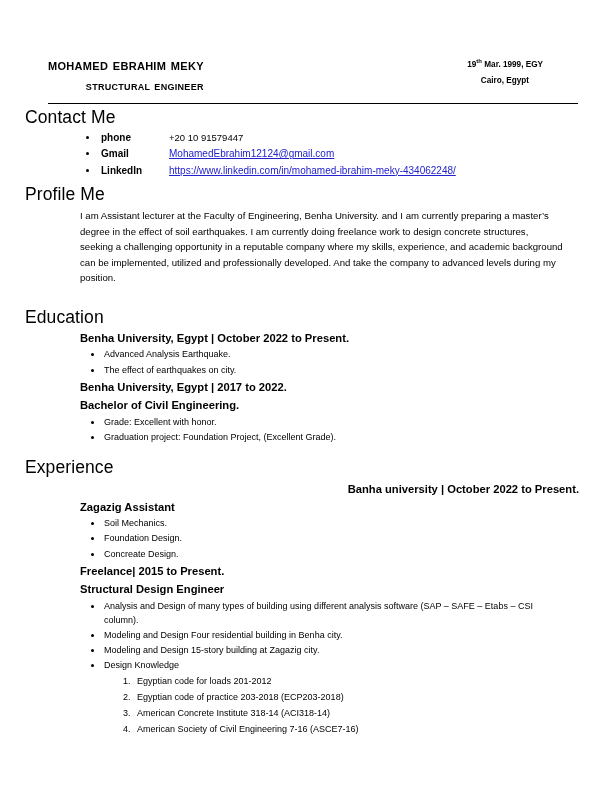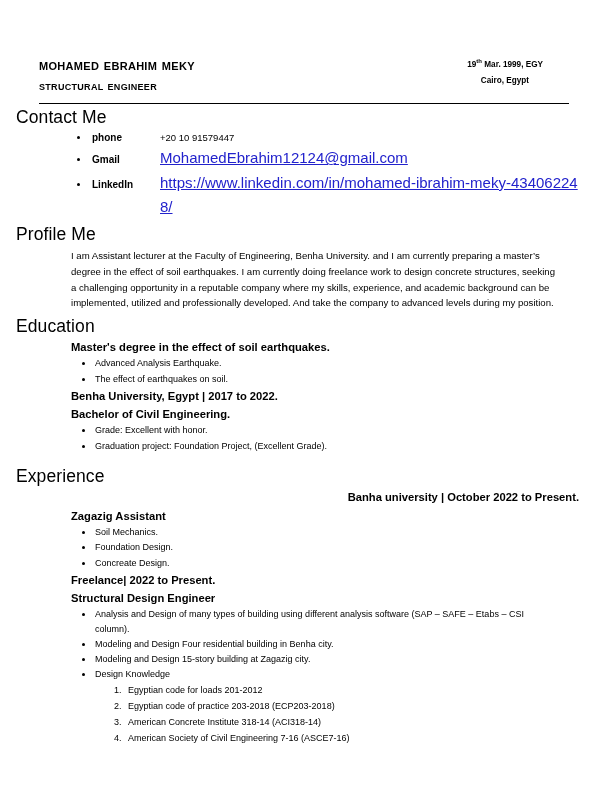--- a/index.html
+++ b/index.html
@@ -13,21 +13,21 @@
     font-family: "Liberation Sans", sans-serif;
     color: #000000;
     position: relative;
     overflow: hidden;
   }
   .page {
     position: relative;
     width: 612px;
     height: 792px;
     box-sizing: border-box;
-    padding: 55px 33px 0 16px;
+    padding: 55px 33px 0 25px;
   }
 
   
   .header {
     display: flex;
     justify-content: space-between;
     align-items: flex-start;
     padding-left: 23px;
   }
   .header-left { flex: 0 0 auto; }
@@ -41,20 +41,21 @@
     white-space: nowrap;
   }
   .job-title {
     font-variant: small-caps;
     text-transform: lowercase;
     font-weight: bold;
     font-size: 13.5px;
     letter-spacing: 0.3px;
     line-height: 1.5;
     white-space: nowrap;
+    text-align: right;
   }
   .header-right {
     text-align: right;
     font-size: 8.2px;
     font-weight: bold;
     padding-top: 4px;
     padding-right: 36px;
   }
   .header-right .line1 { line-height: 1.5; white-space: nowrap; }
   .header-right .line2 {
@@ -104,21 +105,21 @@
     font-size: 10px;
     width: 68px;
     flex: 0 0 68px;
   }
   .contact-value {
     font-size: 9.5px;
   }
   a.link, .link {
     color: #2222cc;
     text-decoration: underline;
-    font-size: 15px;
+    font-size: 10px;
     word-break: break-all;
   }
 
   
   .profile-text {
     margin: 2px 0 0 0;
     padding-left: 55px;
     padding-right: 16px;
     font-size: 9.6px;
     line-height: 1.63;
@@ -159,21 +160,21 @@
   ol.code-list {
     list-style: decimal;
     margin: 0;
     padding-left: 108px;
     font-size: 9px;
   }
   ol.code-list li {
     line-height: 1.78;
     padding-left: 4px;
   }
-  .sec-education { margin-top: 4px; }
+  .sec-education { margin-top: 20px; }
   .sec-experience { margin-top: 11px; }
   .sec-profile { margin-top: 4px; }
 </style>
 </head>
 <body>
 
 <div class="page">
 
   <div class="header">
     <div class="header-left">
@@ -214,24 +215,24 @@
 
   <div class="sec-profile">
     <div class="section-title">Profile Me</div>
     <p class="profile-text">I am Assistant lecturer at the Faculty of Engineering, Benha University.  and I am currently preparing a master’s degree in the effect of soil earthquakes. I am currently doing freelance work to design concrete structures, seeking a challenging opportunity in a reputable company where my skills, experience, and academic background can be implemented, utilized and professionally developed. And take the company to advanced levels during my position.</p>
   </div>
 
   <div class="sec-education">
     <div class="section-title">Education</div>
 
     <div>
-      <div class="entry-sub">Master's degree in the effect of soil earthquakes.</div>
+      <div class="entry-head">Benha University, Egypt | October 2022 to Present.</div>
       <ul class="detail-list">
         <li>Advanced Analysis Earthquake.</li>
-        <li>The effect of earthquakes on soil.</li>
+        <li>The effect of earthquakes on city.</li>
       </ul>
     </div>
 
     <div>
       <div class="entry-head">Benha University, Egypt | 2017 to 2022.</div>
       <div class="entry-sub">Bachelor of Civil Engineering.</div>
       <ul class="detail-list">
         <li>Grade: Excellent with honor.</li>
         <li>Graduation project: Foundation Project, (Excellent Grade).</li>
       </ul>
@@ -245,21 +246,21 @@
       <div class="entry-head exp-indent">Banha university | October 2022 to Present.</div>
       <div class="entry-sub">Zagazig Assistant</div>
       <ul class="detail-list">
         <li>Soil Mechanics.</li>
         <li>Foundation Design.</li>
         <li>Concreate Design.</li>
       </ul>
     </div>
 
     <div>
-      <div class="entry-head">Freelance| 2022 to Present.</div>
+      <div class="entry-head">Freelance| 2015 to Present.</div>
       <div class="entry-sub">Structural Design Engineer</div>
       <ul class="detail-list wide">
         <li>
             <span class="wrap">Analysis and Design of many types of building using different analysis software (SAP – SAFE – Etabs – CSI column).</span>
           </li>
         <li>Modeling and Design Four residential building in Benha city.</li>
         <li>Modeling and Design 15-story building at Zagazig city.</li>
         <li>Design Knowledge</li>
       </ul>
       <ol class="code-list">

